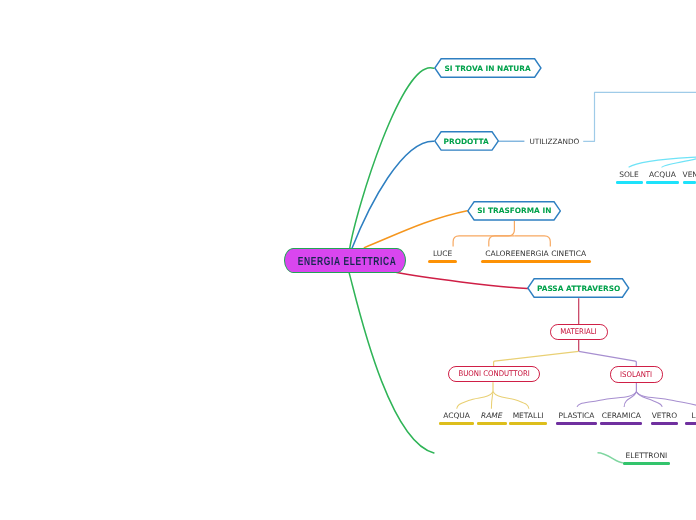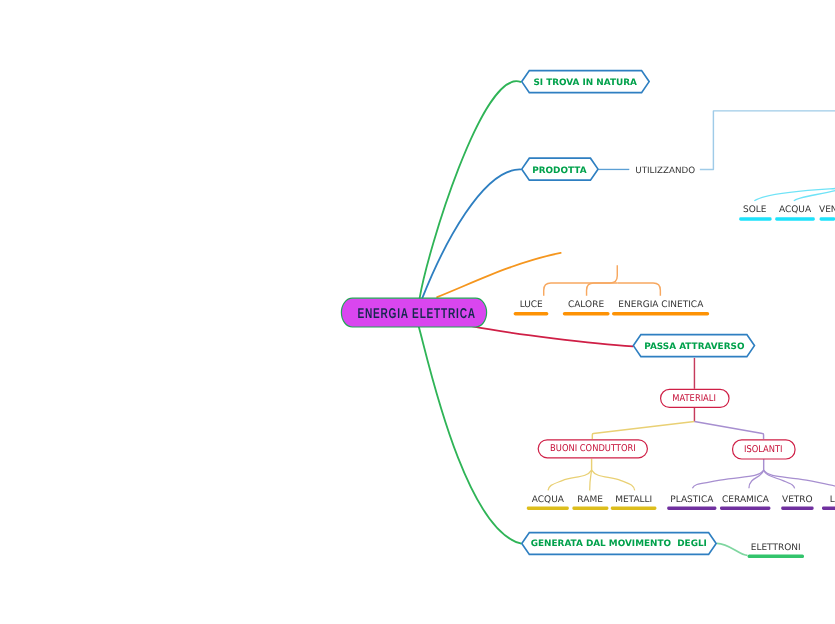--- a/index.html
+++ b/index.html
@@ -71,71 +71,71 @@
         <path d="M7.1 0.8 H100.65 L106.95 10 L100.65 19.2 H7.1 L0.8 10 Z" fill="#fff" stroke="#2e7fc1" stroke-width="1.4" stroke-linejoin="miter"></path>
       </svg>
       <div class="lbl">SI TROVA IN NATURA</div>
     </div>
     <div class="hexwrap" style="left: 433.6px; top: 131.1px; width: 65.15px; height: 19.9px;">
       <svg width="65.15" height="19.9">
         <path d="M7.1 0.8 H58.050000000000004 L64.35000000000001 9.95 L58.050000000000004 19.099999999999998 H7.1 L0.8 9.95 Z" fill="#fff" stroke="#2e7fc1" stroke-width="1.4" stroke-linejoin="miter"></path>
       </svg>
       <div class="lbl">PRODOTTA</div>
     </div>
+    <div class="hexwrap" style="left: 467.25px; top: 200.75px; width: 94.15px; height: 19.75px;">
+      <svg width="94.15" height="19.75">
+        <path d="M7.1 0.8 H87.05000000000001 L93.35000000000001 9.875 L87.05000000000001 18.95 H7.1 L0.8 9.875 Z" fill="#fff" stroke="#2e7fc1" stroke-width="1.4" stroke-linejoin="miter"></path>
+      </svg>
+      <div class="lbl">SI TRASFORMA IN</div>
+    </div>
     <div class="hexwrap" style="left: 527.4px; top: 278.25px; width: 102.5px; height: 20px;">
       <svg width="102.5" height="20">
         <path d="M7.1 0.8 H95.4 L101.7 10 L95.4 19.2 H7.1 L0.8 10 Z" fill="#fff" stroke="#2e7fc1" stroke-width="1.4" stroke-linejoin="miter"></path>
       </svg>
       <div class="lbl">PASSA ATTRAVERSO</div>
-    </div>
-    <div class="hexwrap" style="left: 433.9px; top: 442.9px; width: 163.6px; height: 19.85px;">
-      <svg width="163.6" height="19.85">
-        <path d="M7.1 0.8 H156.5 L162.79999999999998 9.925 L156.5 19.05 H7.1 L0.8 9.925 Z" fill="#fff" stroke="#2e7fc1" stroke-width="1.4" stroke-linejoin="miter"></path>
-      </svg>
-      <div class="lbl">GENERATA DAL MOVIMENTO  DEGLI</div>
     </div>
     <div class="edgelbl" style="left: 529.4px; top: 136.5px;">UTILIZZANDO</div>
     <div class="leaf" style="left: 615.5px; top: 171.3px; width: 27px; height: 12.4px;">
       <div class="t">SOLE</div>
       <div class="u" style="background: rgb(30, 226, 251); height: 2.4px; border-radius: 1.2px;"></div>
     </div>
     <div class="leaf" style="left: 646px; top: 171.3px; width: 33px; height: 12.4px;">
       <div class="t">ACQUA</div>
       <div class="u" style="background: rgb(30, 226, 251); height: 2.4px; border-radius: 1.2px;"></div>
     </div>
     <div class="leaf" style="left: 682.5px; top: 171.3px; width: 13.5px; height: 12.4px;">
       <div class="t">VENTO</div>
       <div class="u" style="background: rgb(30, 226, 251); height: 2.4px; border-radius: 1.2px;"></div>
     </div>
     <div class="leaf" style="left: 428px; top: 249.6px; width: 29.4px; height: 13px;">
       <div class="t">LUCE</div>
       <div class="u" style="background: rgb(253, 146, 5); height: 3px; border-radius: 1.5px;"></div>
     </div>
-    <div class="leaf" style="left: 469px; top: 249.6px; width: 38.7px; height: 13px; text-decoration: underline;">
+    <div class="leaf" style="left: 481px; top: 249.6px; width: 38.7px; height: 13px; text-decoration: underline;">
       <div class="t">CALORE</div>
       <div class="u" style="background: rgb(253, 146, 5); height: 3px; border-radius: 1.5px;"></div>
     </div>
     <div class="leaf" style="left: 510px; top: 249.6px; width: 81.4px; height: 13px;">
       <div class="t">ENERGIA CINETICA</div>
       <div class="u" style="background: rgb(253, 146, 5); height: 3px; border-radius: 1.5px;"></div>
     </div>
     <div class="pill" style="left: 549.5px; top: 324px; width: 58.1px; height: 15.7px; border-radius: 7.85px;">
       <span>MATERIALI</span>
     </div>
     <div class="pill" style="left: 447.5px; top: 365.9px; width: 92.5px; height: 16px; border-radius: 8.15px;">
       <span>BUONI CONDUTTORI</span>
     </div>
     <div class="pill" style="left: 609.9px; top: 365.9px; width: 53.3px; height: 17px; border-radius: 8.1px;">
       <span>ISOLANTI</span>
     </div>
     <div class="leaf" style="left: 439.3px; top: 412.3px; width: 34.5px; height: 12.3px;">
       <div class="t">ACQUA</div>
       <div class="u" style="background: rgb(221, 190, 28); height: 2.4px; border-radius: 1.2px;"></div>
     </div>
-    <div class="leaf" style="left: 476.7px; top: 412.3px; width: 30.1px; height: 12.3px;">
+    <div class="leaf" style="left: 476.7px; top: 412.3px; width: 30.1px; height: 12.3px; font-style: italic;">
       <div class="t">RAME</div>
       <div class="u" style="background: rgb(221, 190, 28); height: 2.4px; border-radius: 1.2px;"></div>
     </div>
     <div class="leaf" style="left: 509.1px; top: 412.3px; width: 38px; height: 12.3px;">
       <div class="t">METALLI</div>
       <div class="u" style="background: rgb(221, 190, 28); height: 2.4px; border-radius: 1.2px;"></div>
     </div>
     <div class="leaf" style="left: 555.9px; top: 412.3px; width: 41.3px; height: 12.3px;">
       <div class="t">PLASTICA</div>
       <div class="u" style="background: rgb(112, 48, 159); height: 2.4px; border-radius: 1.2px;"></div>

